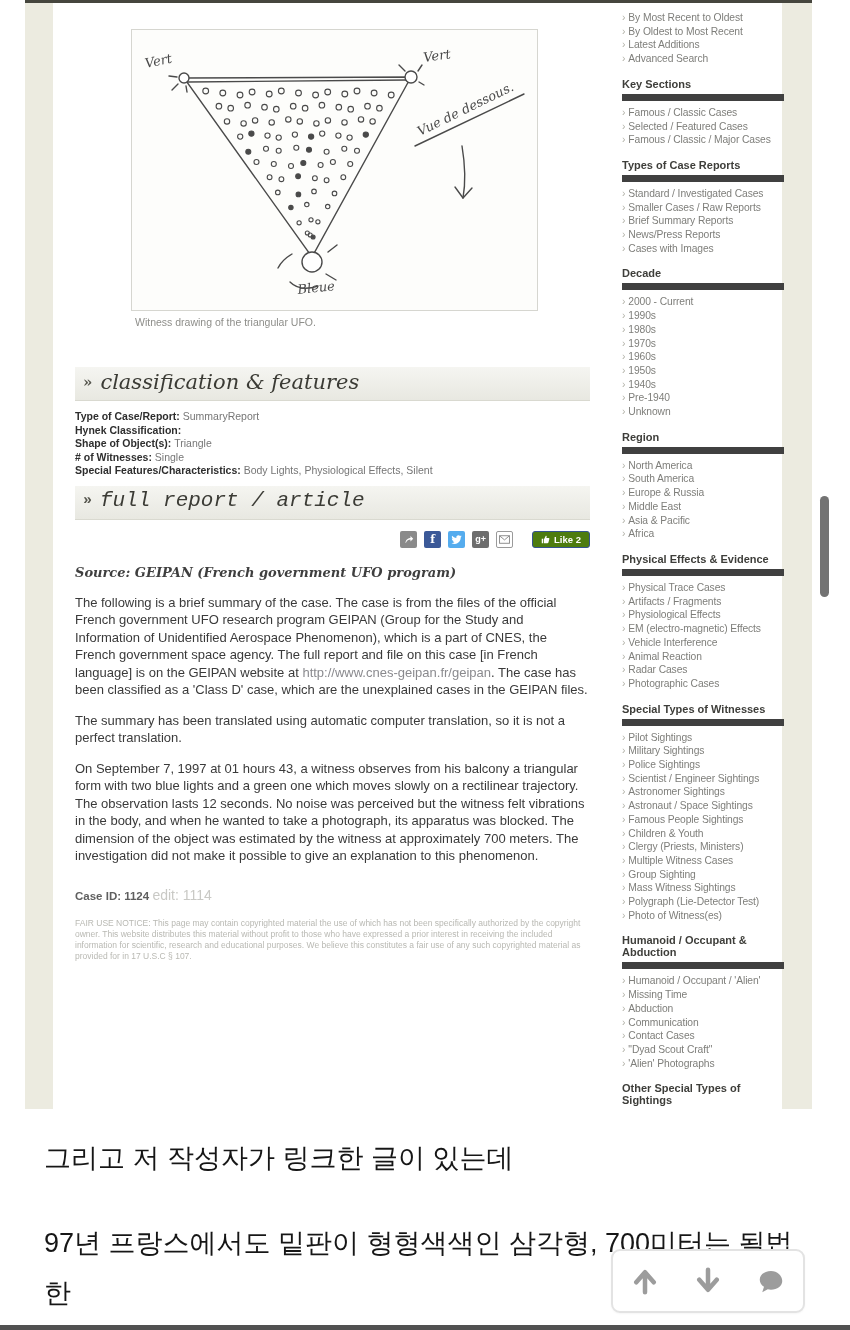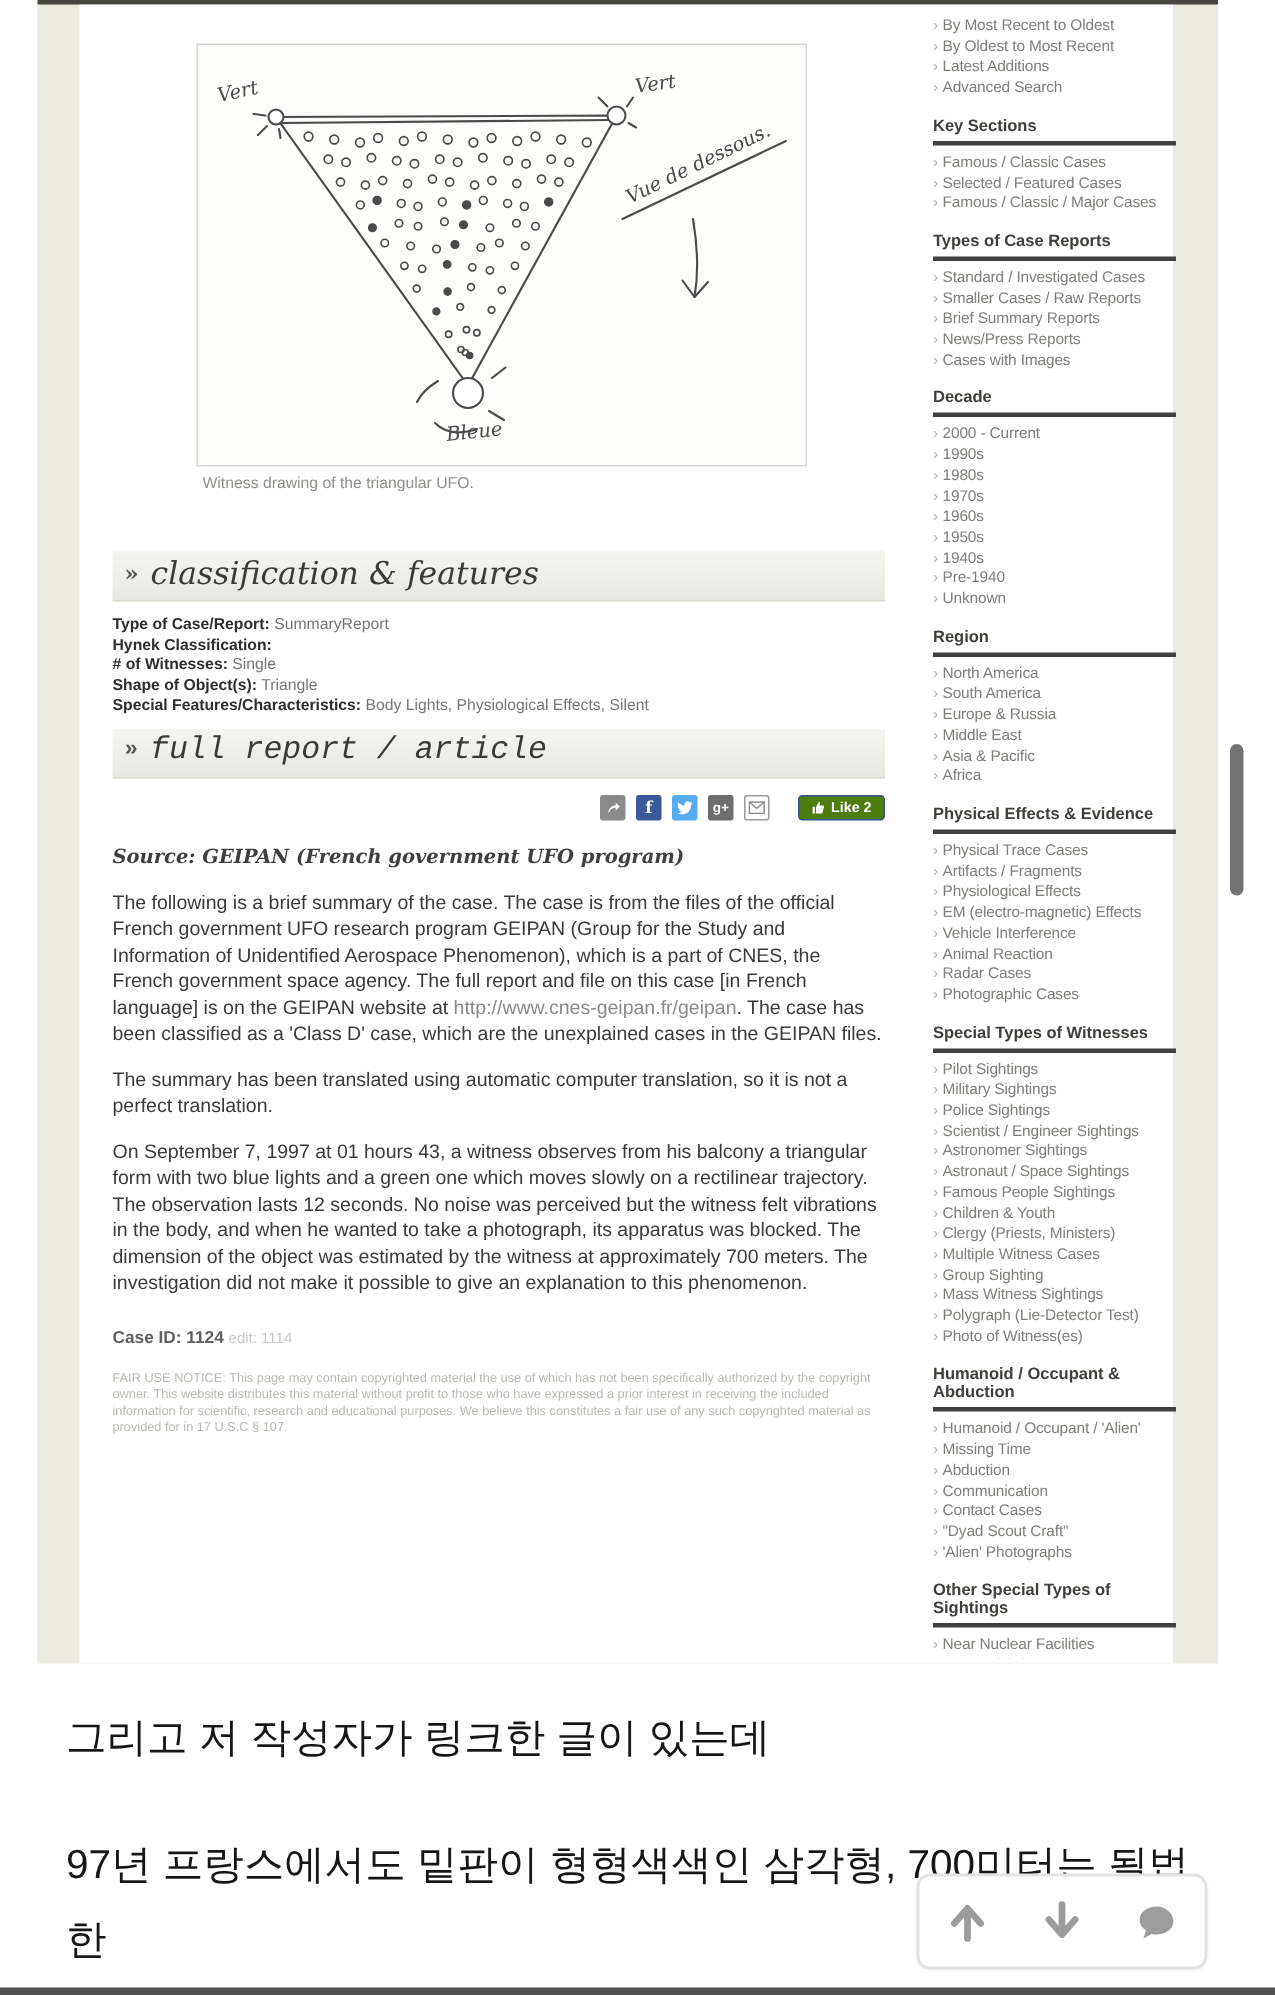--- a/index.html
+++ b/index.html
@@ -26,25 +26,25 @@
   .share-row{margin-top:11px;display:flex;justify-content:flex-end;align-items:center;gap:7px;}
   .sicon{width:17px;height:17px;border-radius:2px;display:flex;align-items:center;justify-content:center;
          color:#fff;font-weight:bold;font-size:11px;}
   .like-btn{margin-left:12px;height:17px;background:#4d7c0f;border:1px solid #35538f;border-radius:3px;
             color:#fff;font-size:9.5px;font-weight:bold;display:flex;align-items:center;gap:4px;
             padding:0 8px;cursor:pointer;}
   .source{margin:16px 0 0 0;font:italic bold 13px/17px "DejaVu Serif", serif;color:#3f3f3f;}
   .body-p{margin:13px 0 0 0;font-size:13px;line-height:17.5px;color:#3a3a3a;}
   .body-p .link{color:#8a8a8e;}
   .case-id{margin:22px 0 0 0;font-size:11.5px;color:#5f5f5f;font-weight:bold;}
-  .cid-note{color:#c9c9c5;font-weight:normal;font-size:10px;}
+  .cid-note{color:#c9c9c5;font-weight:normal;font-size:14px;}
   .fairuse{margin:15px 0 0 0;font-size:8.5px;line-height:11px;color:#b9b9b3;}
   
   .sidebar{position:absolute;left:569px;top:8px;width:162px;height:1095px;overflow:hidden;}
-  .sb-head{margin:12px 0 5px 0;padding-bottom:4px;border-bottom:3px solid #404040;
+  .sb-head{margin:12px 0 5px 0;padding-bottom:4px;border-bottom:7px solid #404040;
            font-size:11px;font-weight:bold;color:#3e3e3a;}
   .sb-item{font-size:10.3px;line-height:13.7px;color:#7e7e7a;padding-left:12px;text-indent:-12px;
            letter-spacing:-0.1px;cursor:pointer;}
   .sb-bullet{color:#b2b2a8;margin-right:3px;}
   
   .scrollbar{position:absolute;left:820px;top:496px;width:9px;height:101px;border-radius:5px;background:#737373;}
   
   .kr1{position:absolute;left:44px;top:1140px;width:760px;font-size:27px;color:#161616;}
   .kr2{position:absolute;left:44px;top:1218px;width:770px;font-size:27px;line-height:50px;color:#161616;}
   
@@ -177,22 +177,22 @@
           <div class="figcap">Witness drawing of the triangular UFO.</div>
         </div>
 
         <div class="sect-head">
           <span class="marker">»</span><span>classification &amp; features</span>
         </div>
 
         <div class="class-list">
             <div class="class-row"><span class="lbl">Type of Case/Report: </span><span class="val">SummaryReport</span></div>
             <div class="class-row"><span class="lbl">Hynek Classification: </span><span class="val"></span></div>
+            <div class="class-row"><span class="lbl">Shape of Object(s): </span><span class="val">Triangle</span></div>
             <div class="class-row"><span class="lbl"># of Witnesses: </span><span class="val">Single</span></div>
-            <div class="class-row"><span class="lbl">Shape of Object(s): </span><span class="val">Triangle</span></div>
             <div class="class-row"><span class="lbl">Special Features/Characteristics: </span><span class="val">Body Lights, Physiological Effects, Silent</span></div>
           </div>
 
         <div class="sect-head second">
           <span class="marker">»</span><span>full report / article</span>
         </div>
 
         <div class="share-row">
           <div class="sicon" style="background:#8a8a8a;">
             <svg width="11" height="11" viewBox="0 0 14 14">

